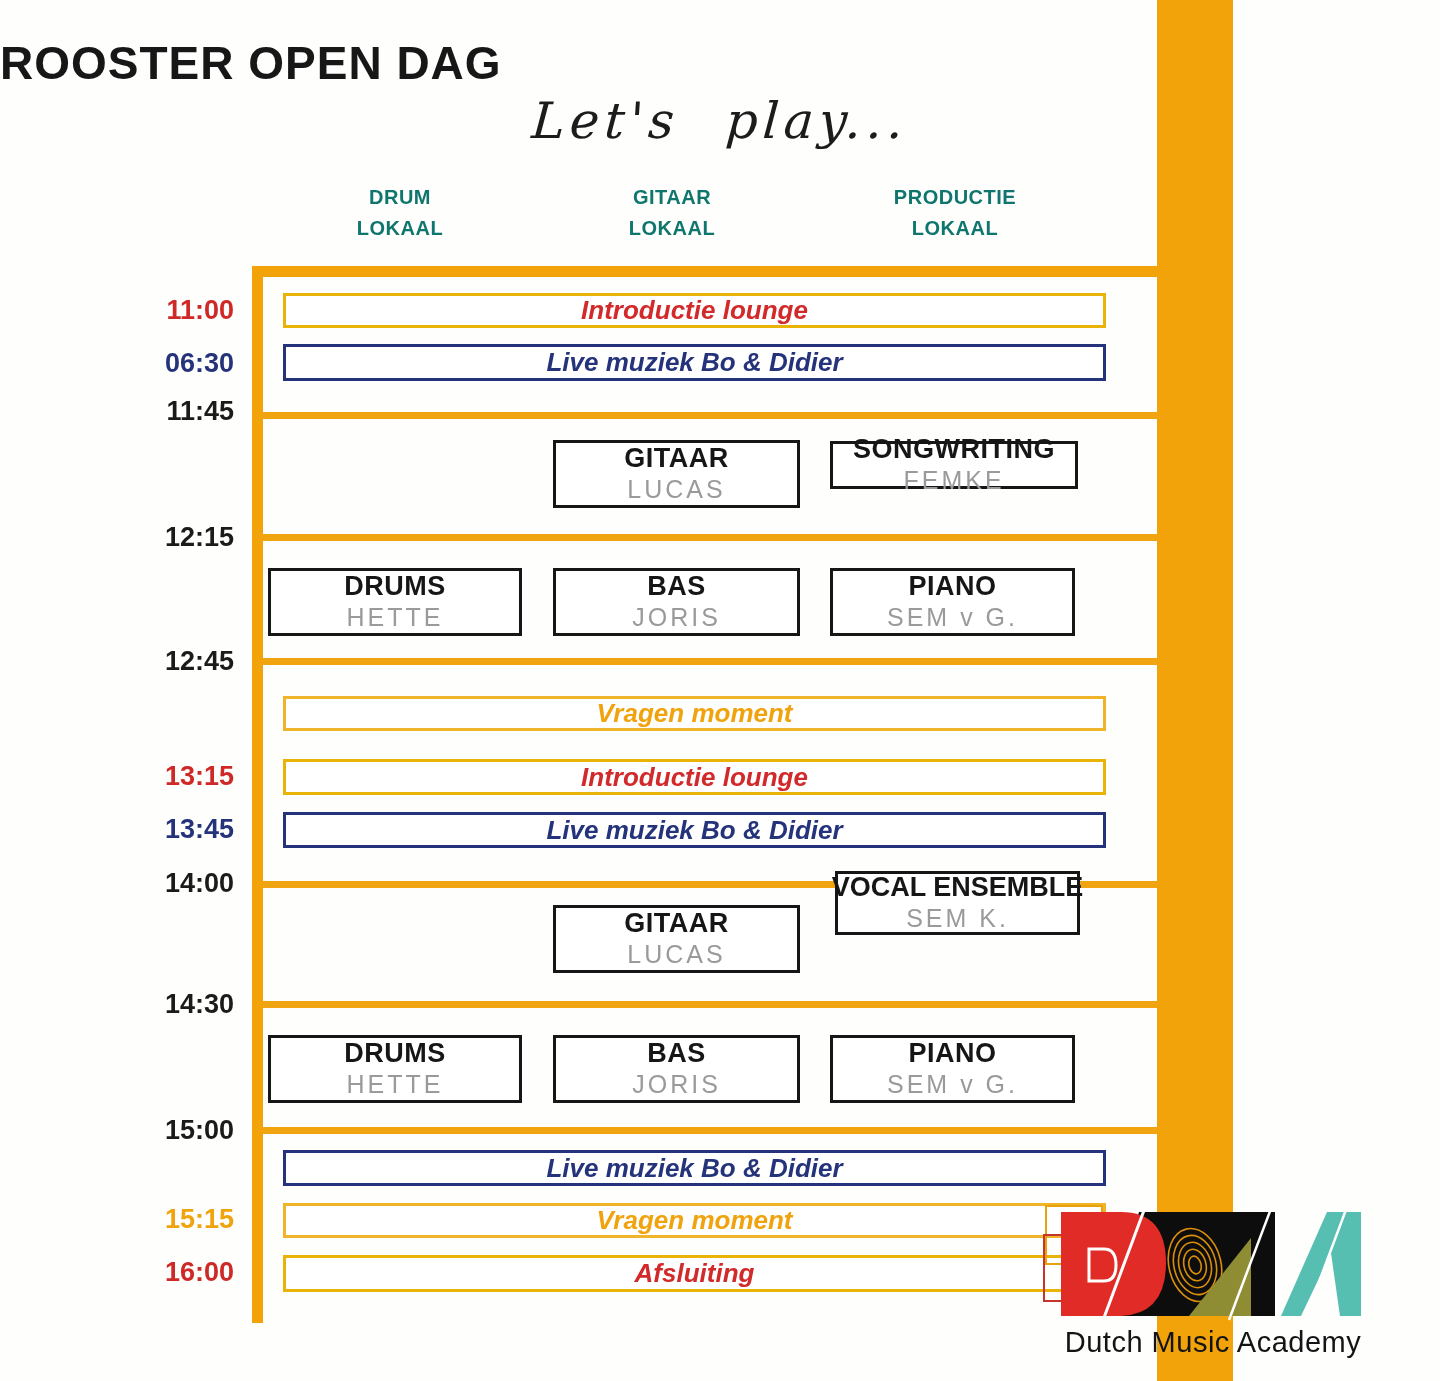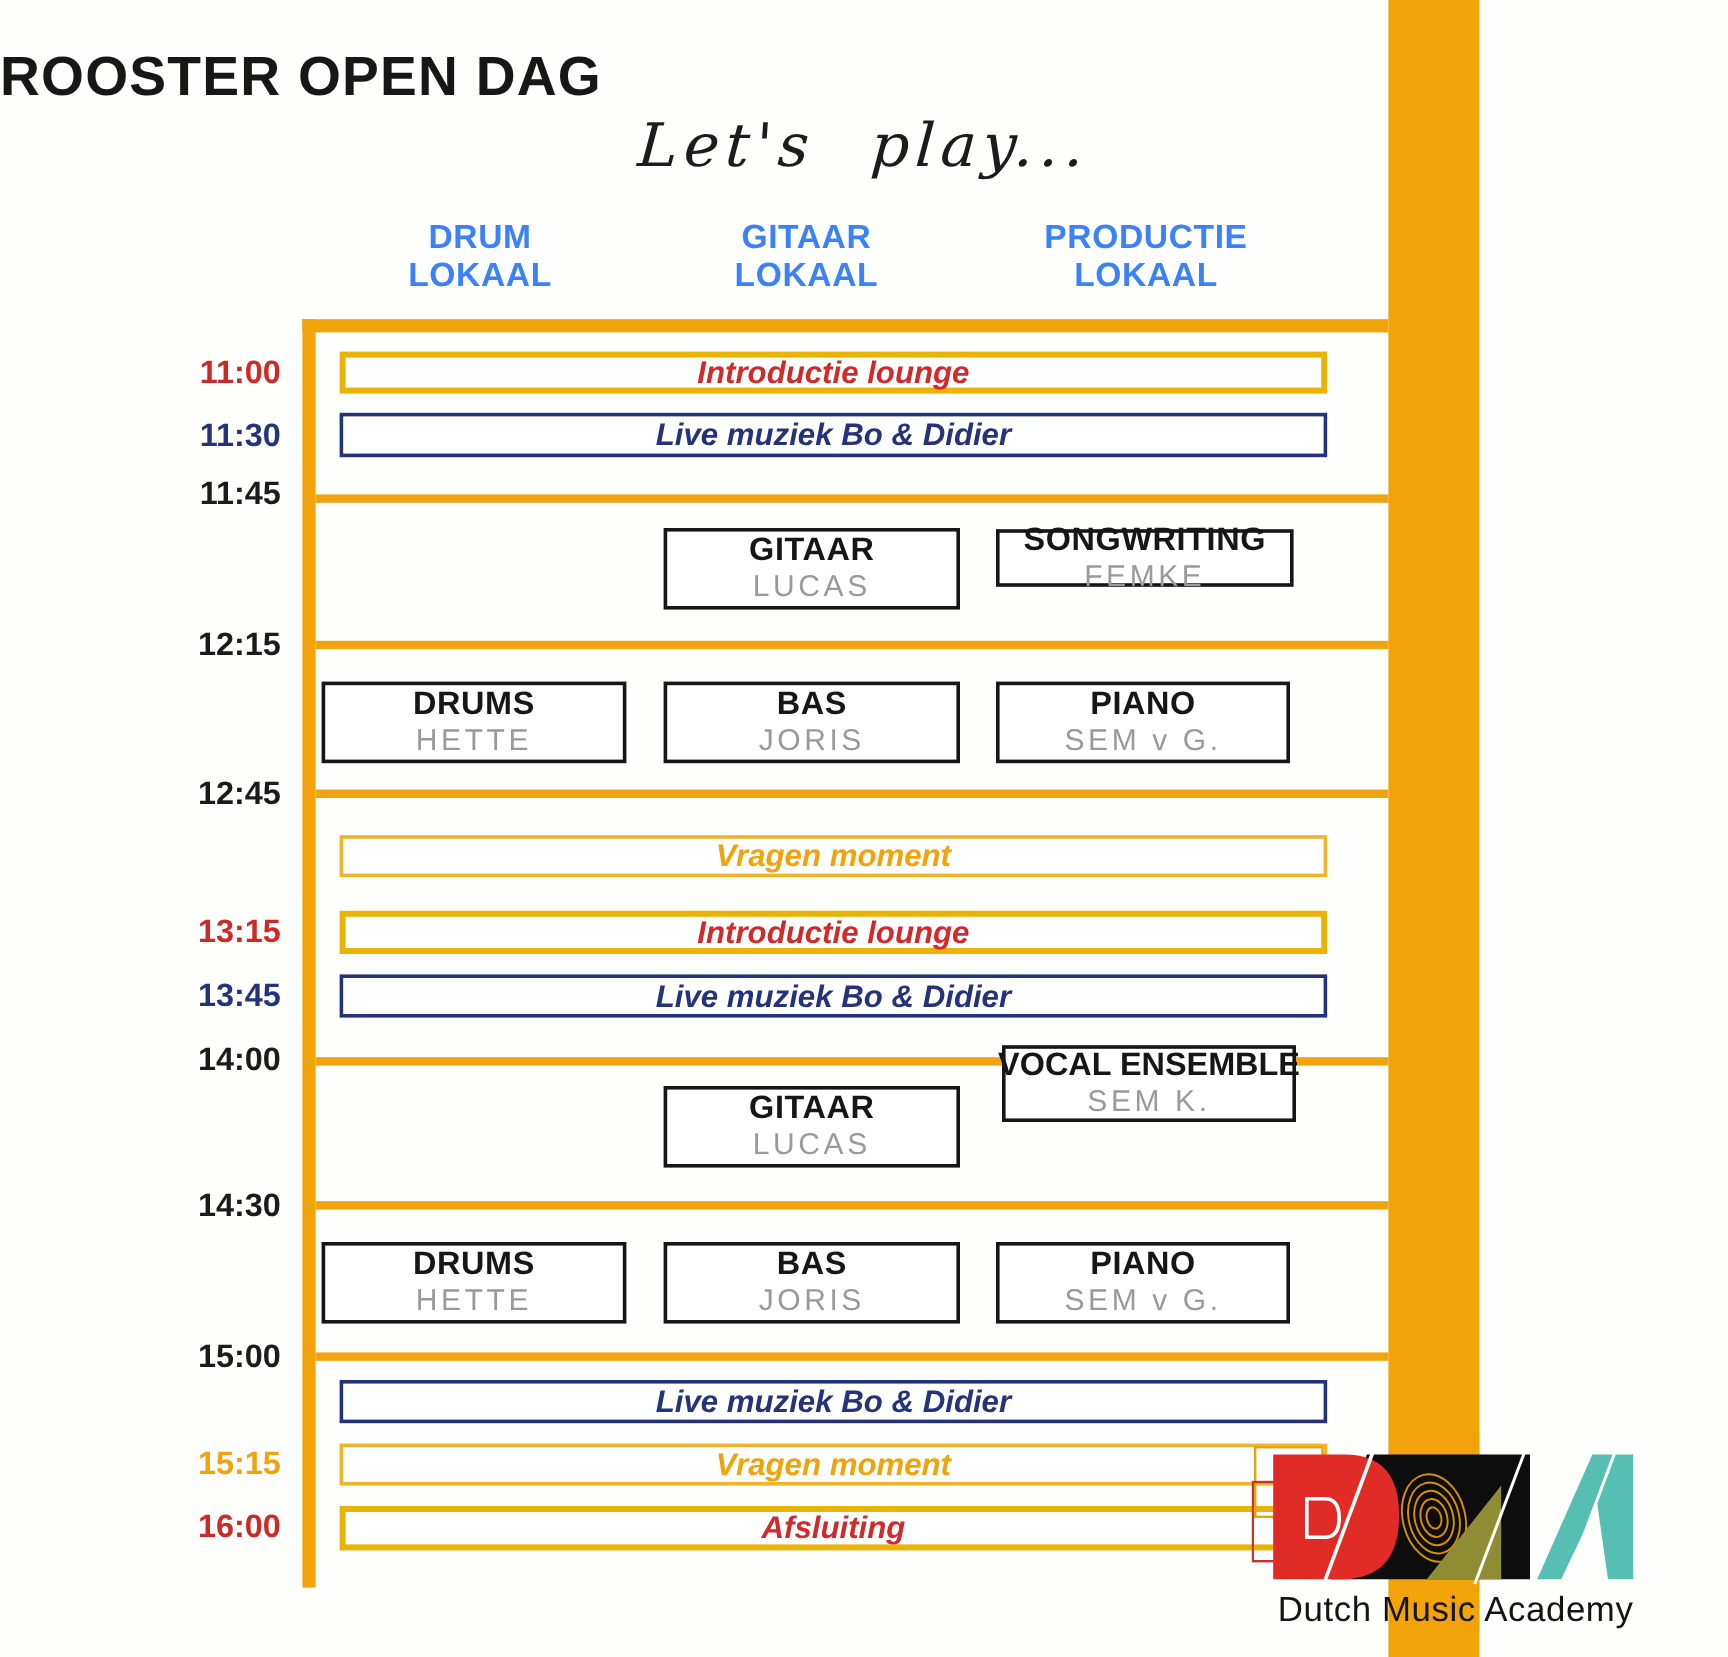--- a/index.html
+++ b/index.html
@@ -6,38 +6,38 @@
   .canvas{position:relative;width:1440px;height:1381px;background:#fefefd;overflow:hidden;
           font-family:"Liberation Sans",sans-serif;}
   .abs{position:absolute;}
 
   
   .title{left:0;top:36px;width:1440px;font-size:46px;font-weight:bold;
          letter-spacing:1px;color:#171717;}
   .subtitle{left:0;top:92px;width:1440px;text-align:center;font-size:50px;font-style:italic;
             font-weight:300;letter-spacing:5px;word-spacing:26px;color:#1c1c1c;
             font-family:"DejaVu Serif",serif;transform:skewX(-4deg);}
-  .colhead{top:182px;width:310px;text-align:center;font-size:28px;font-weight:bold;
-           line-height:31px;color:#3b82f6;letter-spacing:.5px;}
+  .colhead{top:182px;width:310px;text-align:center;font-size:20px;font-weight:bold;
+           line-height:31px;color:#0f766e;letter-spacing:.5px;}
 
   
   .o-fill{background:#f2a30a;}
   .divider{height:7px;left:263px;width:894px;background:#f0a40f;}
 
   
   .time{left:108px;width:126px;text-align:right;font-size:27px;font-weight:bold;line-height:32px;}
   .c-red{color:#ce2827;}
   .c-navy{color:#24337a;}
   .c-black{color:#1b1b1b;}
   .c-orange{color:#f0a30c;}
 
   
   .banner{left:283px;width:823px;display:flex;align-items:center;justify-content:center;
           background:#fff;font-size:26px;font-weight:bold;font-style:italic;box-sizing:border-box;}
-  .b-red{border:5px solid #eab308;color:#d2292a;}
+  .b-red{border:3px solid #eab308;color:#d2292a;}
   .b-navy{border:3px solid #24337a;color:#24337a;}
   .b-orange{border:3px solid #f0b42a;color:#f0a30c;}
 
   
   .lesson{display:flex;flex-direction:column;align-items:center;justify-content:center;
           background:#fff;border:3px solid #161616;box-sizing:border-box;line-height:31px;}
   .lesson .t{font-size:27px;font-weight:bold;color:#161616;letter-spacing:.5px;white-space:nowrap;}
   .lesson .p{font-size:25px;color:#9a9a9a;letter-spacing:3px;font-weight:300;white-space:nowrap;}
 
   
@@ -71,21 +71,21 @@
   <div class="abs o-fill" style="left:252px;top:266px;width:11px;height:1057px;"></div>
 
   <div class="abs divider" style="top:412px;"></div>
   <div class="abs divider" style="top:534px;"></div>
   <div class="abs divider" style="top:658px;"></div>
   <div class="abs divider" style="top:881px;"></div>
   <div class="abs divider" style="top:1001px;"></div>
   <div class="abs divider" style="top:1127px;"></div>
 
   <div class="abs time c-red" style="top:294px;">11:00</div>
-  <div class="abs time c-navy" style="top:347px;">11:30</div>
+  <div class="abs time c-navy" style="top:347px;">06:30</div>
   <div class="abs time c-black" style="top:395px;">11:45</div>
   <div class="abs time c-black" style="top:521px;">12:15</div>
   <div class="abs time c-black" style="top:645px;">12:45</div>
   <div class="abs time c-red" style="top:760px;">13:15</div>
   <div class="abs time c-navy" style="top:813px;text-align:right;">13:45</div>
   <div class="abs time c-black" style="top:867px;">14:00</div>
   <div class="abs time c-black" style="top:988px;">14:30</div>
   <div class="abs time c-black" style="top:1114px;">15:00</div>
   <div class="abs time c-orange" style="top:1203px;">15:15</div>
   <div class="abs time c-red" style="top:1256px;">16:00</div>

